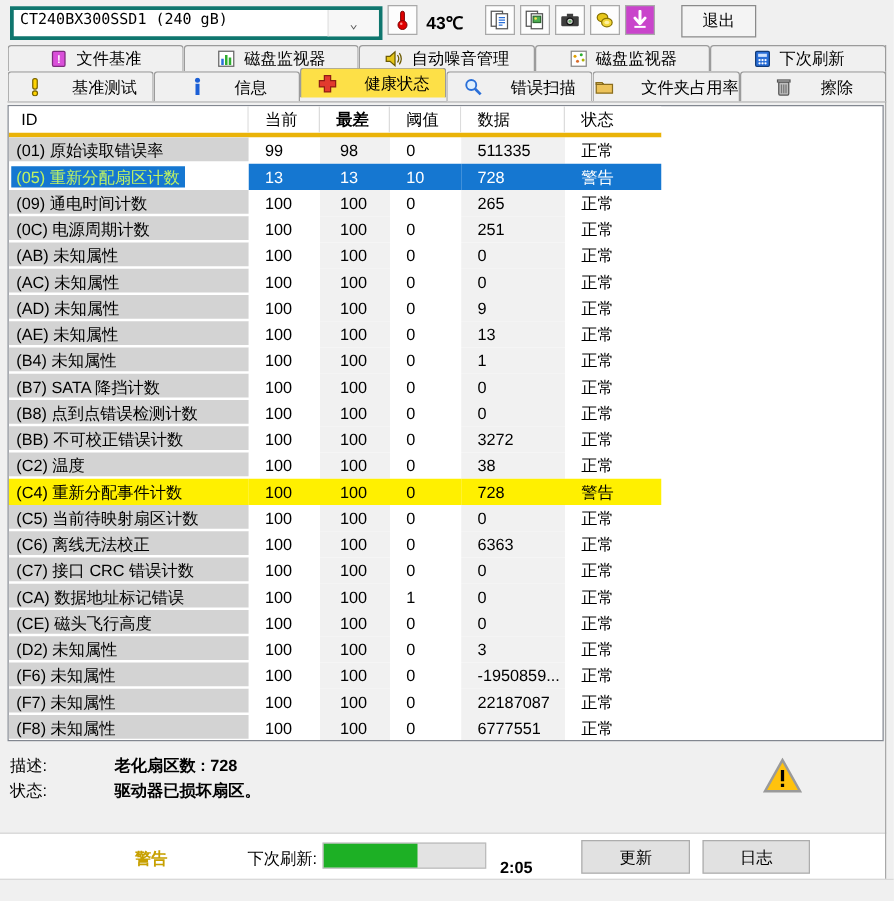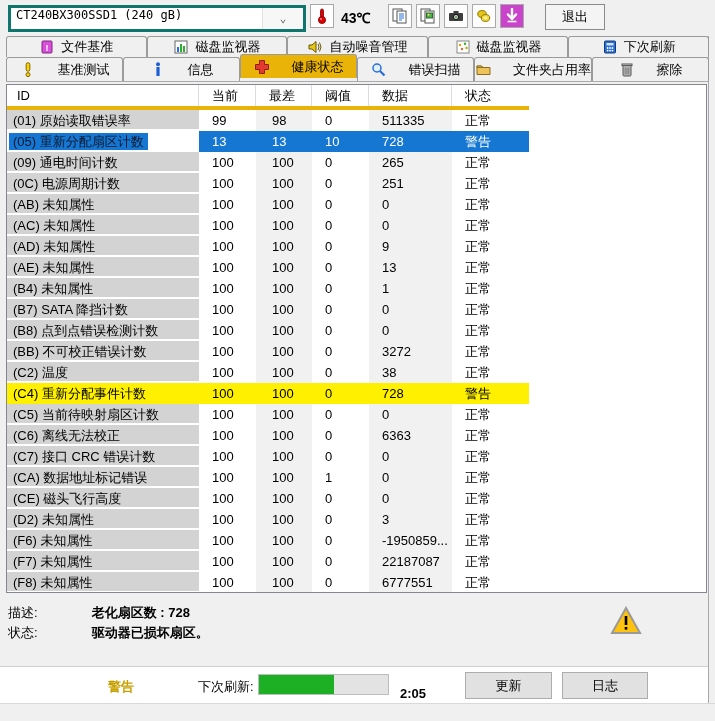--- a/index.html
+++ b/index.html
@@ -36,50 +36,50 @@
   #tabs{left:6px;top:36px;width:703px;}
   .tab-row{display:flex;}
   .tab{
     flex:1;display:flex;align-items:center;justify-content:center;gap:6px;
     background:#f0f0f0;border:1px solid #9b9b9b;border-bottom:none;
     border-radius:3px 3px 0 0;height:20px;position:relative;z-index:1;
     white-space:nowrap;
   }
   #tab-row2 .tab{height:23px;gap:22px;}
   .tab.active{
-    background:#eab308;height:27px;margin-top:-3px;z-index:3;margin-bottom:-1px;
+    background:#fde047;height:27px;margin-top:-3px;z-index:3;margin-bottom:-1px;
   }
   #tab-row2{border-bottom:1px solid #aaa;}
   .tab .ticon{display:inline-flex;width:16px;height:16px;align-items:center;justify-content:center;}
 
   
   #smart-table{
     left:6px;top:84px;width:701px;height:509px;background:#fff;
     border:1px solid #828790;box-sizing:border-box;overflow:hidden;
   }
   #table-header{display:flex;height:21px;align-items:center;width:522px;border-bottom:4px solid #eab308;}
   .hcell{height:100%;display:flex;align-items:center;box-sizing:border-box;border-right:1px solid #dcdcdc;background:#fff;}
   .hcell:last-child{border-right:none;}
   .h-id{width:192px;padding-left:10px;}
   .h-current,.h-threshold{width:57px;padding-left:13px;}
-  .h-worst{width:56px;padding-left:13px;}
+  .h-worst{width:56px;padding-left:13px;font-weight:bold;}
   .h-data{width:83px;padding-left:13px;}
   .h-status{width:77px;padding-left:13px;}
   .trow{display:flex;height:21px;width:522px;}
   .cell{box-sizing:border-box;display:flex;align-items:center;overflow:hidden;white-space:nowrap;}
   .col-id{width:192px;padding-left:2px;}
   .col-id .id-chip{padding:0 4px;line-height:17px;}
   .col-current{width:57px;padding-left:13px;background:#fff;}
   .col-worst{width:56px;padding-left:16px;background:#f1f1f1;}
   .col-threshold{width:57px;padding-left:13px;background:#fff;}
   .col-data{width:83px;padding-left:13px;background:#f1f1f1;}
   .col-status{width:77px;padding-left:13px;background:#fff;}
   .trow.normal .col-id{background:linear-gradient(#d3d3d3,#d3d3d3) left top/100% 19px no-repeat,#fff;}
   .trow.selected .col-id{background:#fff;}
-  .trow.selected .id-chip{background:#1577d1;color:#0f172a;}
+  .trow.selected .id-chip{background:#1577d1;color:#bef264;}
   .trow.selected .col-current,.trow.selected .col-worst,.trow.selected .col-threshold,
   .trow.selected .col-data,.trow.selected .col-status{background:#1577d1;color:#fff;}
   .trow.warning .col-id,.trow.warning .col-current,.trow.warning .col-worst,
   .trow.warning .col-threshold,.trow.warning .col-data,.trow.warning .col-status{background:#fff000;}
 
   
   #desc-area{left:0;top:598px;width:709px;height:64px;}
   .desc-line{position:absolute;left:8px;}
   .desc-label{display:inline-block;width:80px;}
   .desc-value{font-weight:bold;}

